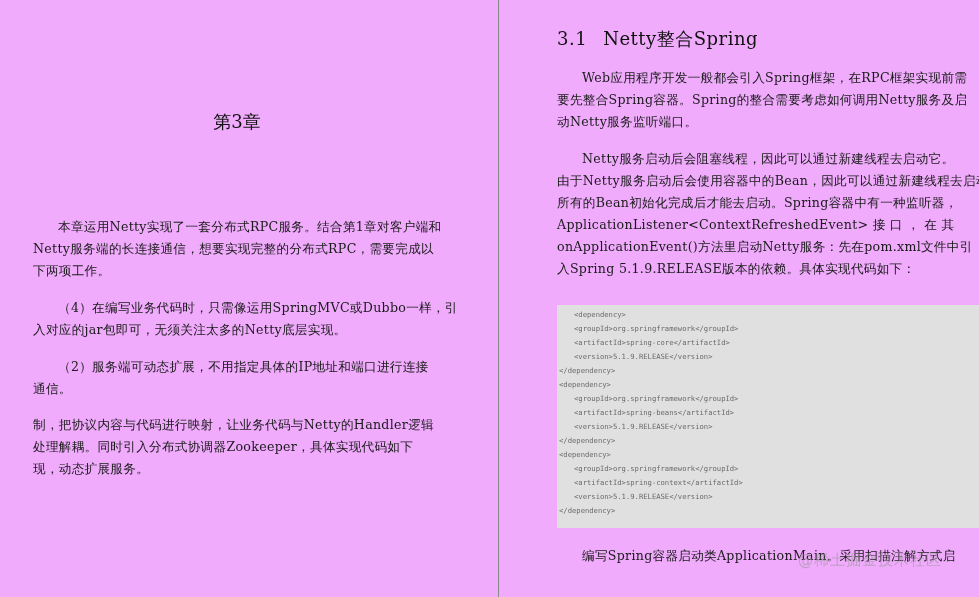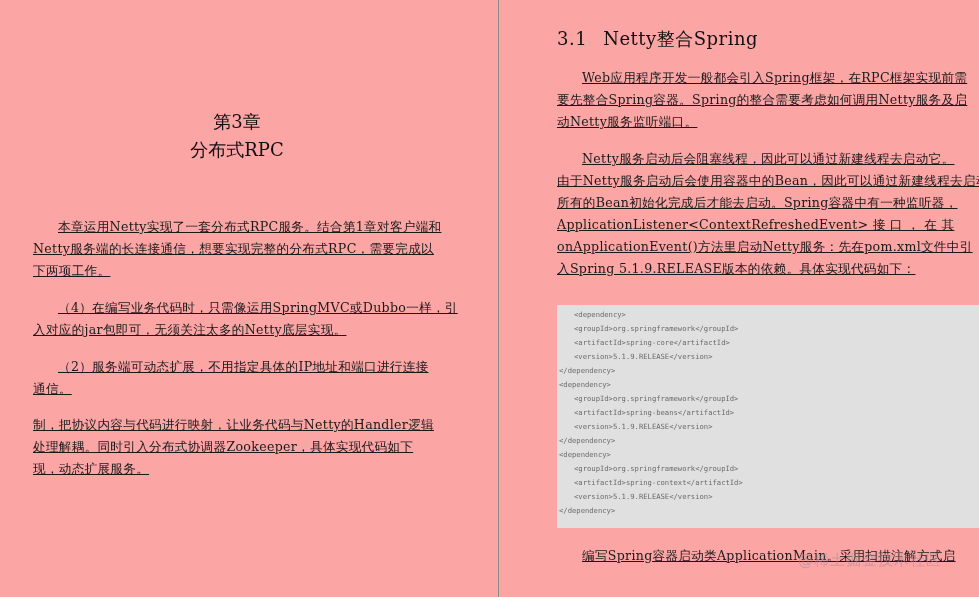--- a/index.html
+++ b/index.html
@@ -2,50 +2,49 @@
 <html><head>
 <meta charset="utf-8">
 <style>
   html, body { margin: 0; padding: 0; }
   body {
     width: 979px; height: 597px; overflow: hidden; background: #ffffff;
     position: relative;
     font-family: "DejaVu Serif", "Liberation Serif", serif;
     color: #111;
   }
-  .page { position: absolute; top: 0; height: 597px; background: #fca5a5; }
+  .page { position: absolute; top: 0; height: 597px; background: #f0abfc; }
   .page-left { left: 0; width: 498px; }
   .page-right { left: 499px; width: 480px; }
   .divider { position: absolute; left: 498px; top: 0; width: 1px; height: 597px; background: #8a8a8a; }
 
   .chapter-title { position: absolute; left: 0; width: 474px; top: 108px; text-align: center; font-size: 18px; line-height: 28px; color: #111; }
   .chapter-title div { white-space: nowrap; }
 
   .para { position: absolute; font-size: 12.6px; line-height: 22px; color: #1a1a1a; text-align: justify; letter-spacing: 0.3px; }
-  .para .line { white-space: nowrap; display: block; height: 22px; text-decoration: underline; }
+  .para .line { white-space: nowrap; display: block; height: 22px; }
   .indent { padding-left: 25px; }
 
   .left-col { left: 33px; width: 406px; }
   .right-col { left: 58px; width: 406px; }
 
   .section-title { position: absolute; left: 58px; top: 25px; font-size: 18px; line-height: 28px; color: #111; white-space: nowrap; letter-spacing: 0.5px; }
   .section-title .num { margin-right: 16px; }
 
   .code-block { position: absolute; left: 58px; top: 305px; width: 446px; height: 223px; background: #e0e0e0; }
   .code-line { position: absolute; font-family: "DejaVu Sans Mono", "Liberation Mono", monospace; font-size: 7.2px; color: #6a6a6a; white-space: nowrap; }
 
   .watermark { position: absolute; left: 798px; top: 551px; font-size: 15px; color: rgba(150,150,150,0.55); white-space: nowrap; font-family: "DejaVu Sans", "Liberation Sans", sans-serif; letter-spacing: 1px; }
 </style>
 </head>
 <body>
 
 <div class="page page-left">
   <div class="chapter-title">
     <div>第3章</div>
-    <div>分布式RPC</div>
   </div>
 
   <div class="para left-col" style="top:216px;">
     <span class="line indent">本章运用Netty实现了一套分布式RPC服务。结合第1章对客户端和</span>
     <span class="line">Netty服务端的长连接通信，想要实现完整的分布式RPC，需要完成以</span>
     <span class="line">下两项工作。</span>
   </div>
 
   <div class="para left-col" style="top:297px;">
     <span class="line indent">（4）在编写业务代码时，只需像运用SpringMVC或Dubbo一样，引</span>

